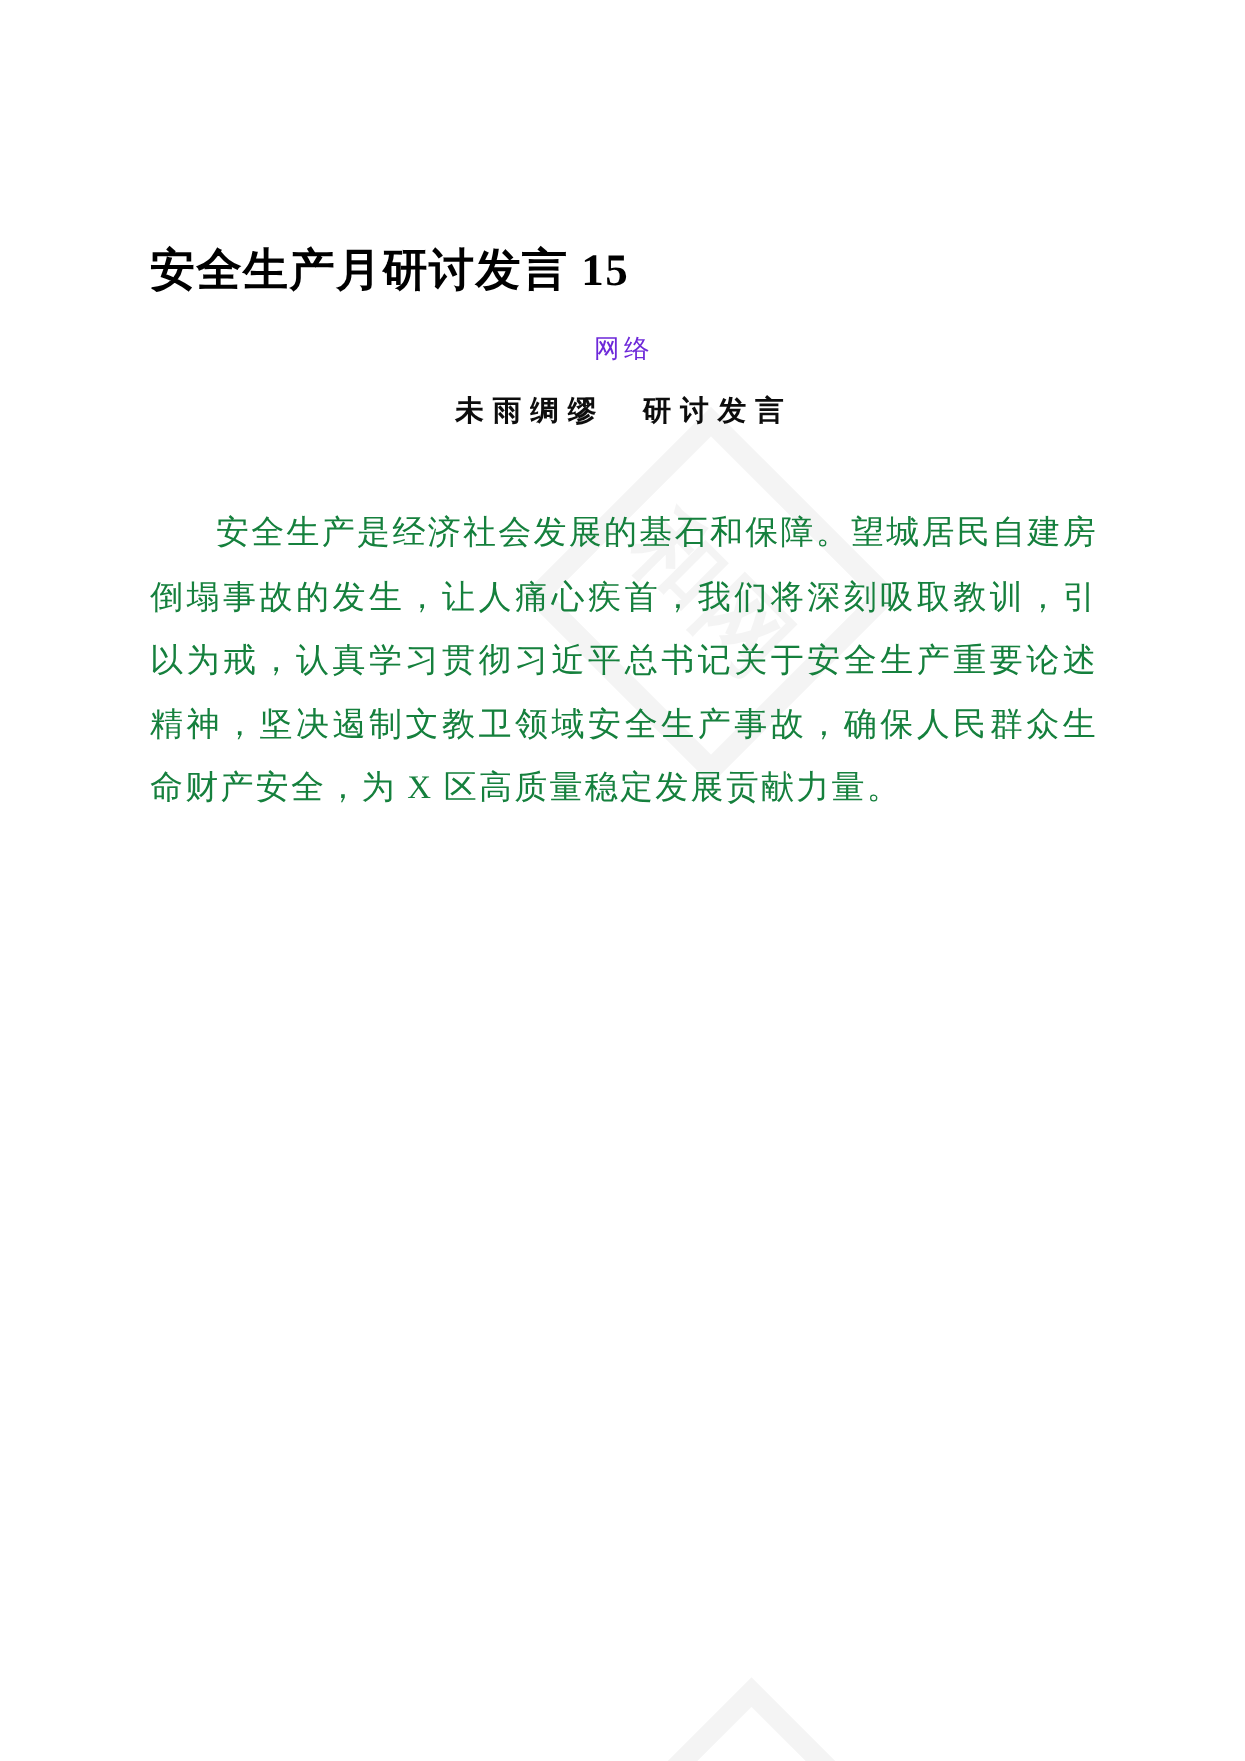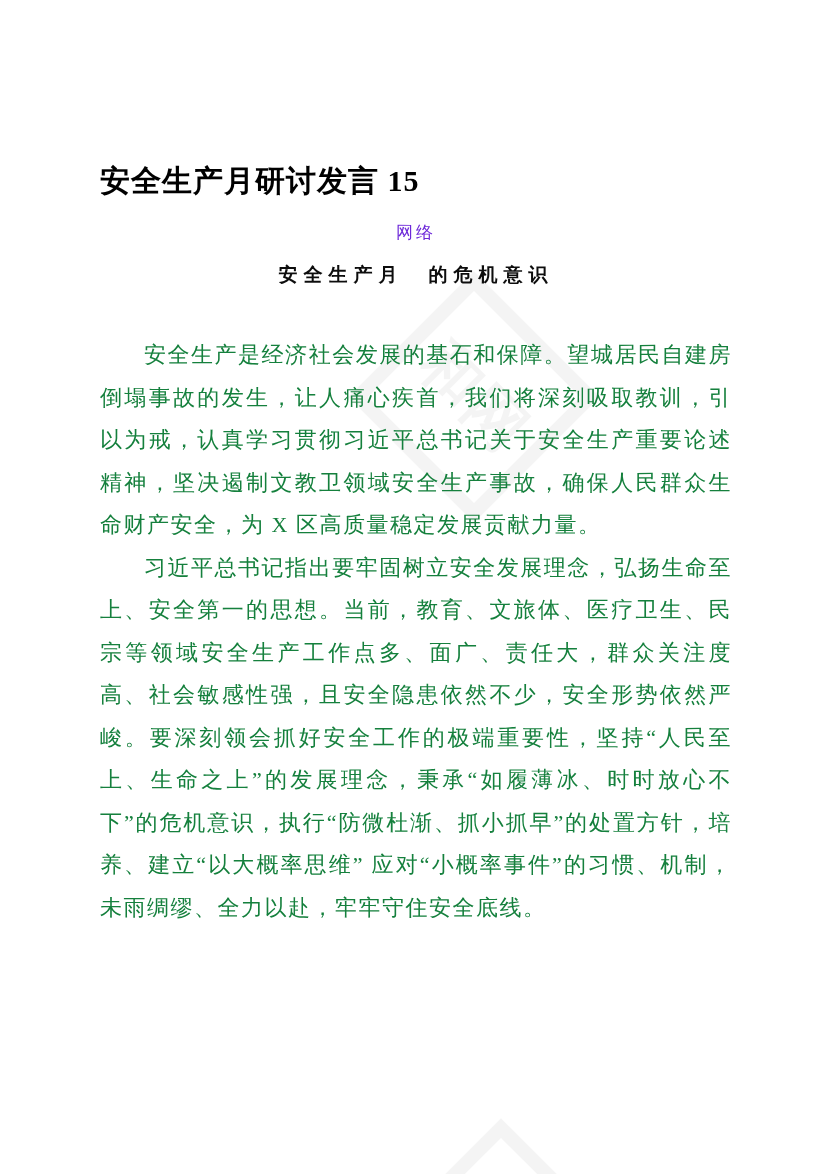--- a/index.html
+++ b/index.html
@@ -89,23 +89,22 @@
   </div>
   <div class="watermark wm-bottom">
     <span class="wm-text">和网</span>
   </div>
 
   <div class="content">
     <div class="doc-title">安全生产月研讨发言 15</div>
 
     <div class="doc-source">网络</div>
 
-    <div class="doc-subtitle">安全生产月　的危机意识</div>
+    <div class="doc-subtitle">未雨绸缪　研讨发言</div>
 
     <div class="doc-body">
       <p>安全生产是经济社会发展的基石和保障。望城居民自建房倒塌事故的发生，让人痛心疾首，我们将深刻吸取教训，引以为戒，认真学习贯彻习近平总书记关于安全生产重要论述精神，坚决遏制文教卫领域安全生产事故，确保人民群众生命财产安全，为 X 区高质量稳定发展贡献力量。</p>
 
 
-      <p>习近平总书记指出要牢固树立安全发展理念，弘扬生命至上、安全第一的思想。当前，教育、文旅体、医疗卫生、民宗等领域安全生产工作点多、面广、责任大，群众关注度高、社会敏感性强，且安全隐患依然不少，安全形势依然严峻。要深刻领会抓好安全工作的极端重要性，坚持“人民至上、生命之上”的发展理念，秉承“如履薄冰、时时放心不下”的危机意识，执行“防微杜渐、抓小抓早”的处置方针，培养、建立“以大概率思维” 应对“小概率事件”的习惯、机制，未雨绸缪、全力以赴，牢牢守住安全底线。</p>
     </div>
   </div>
 
 </div>
 
 </body></html>

